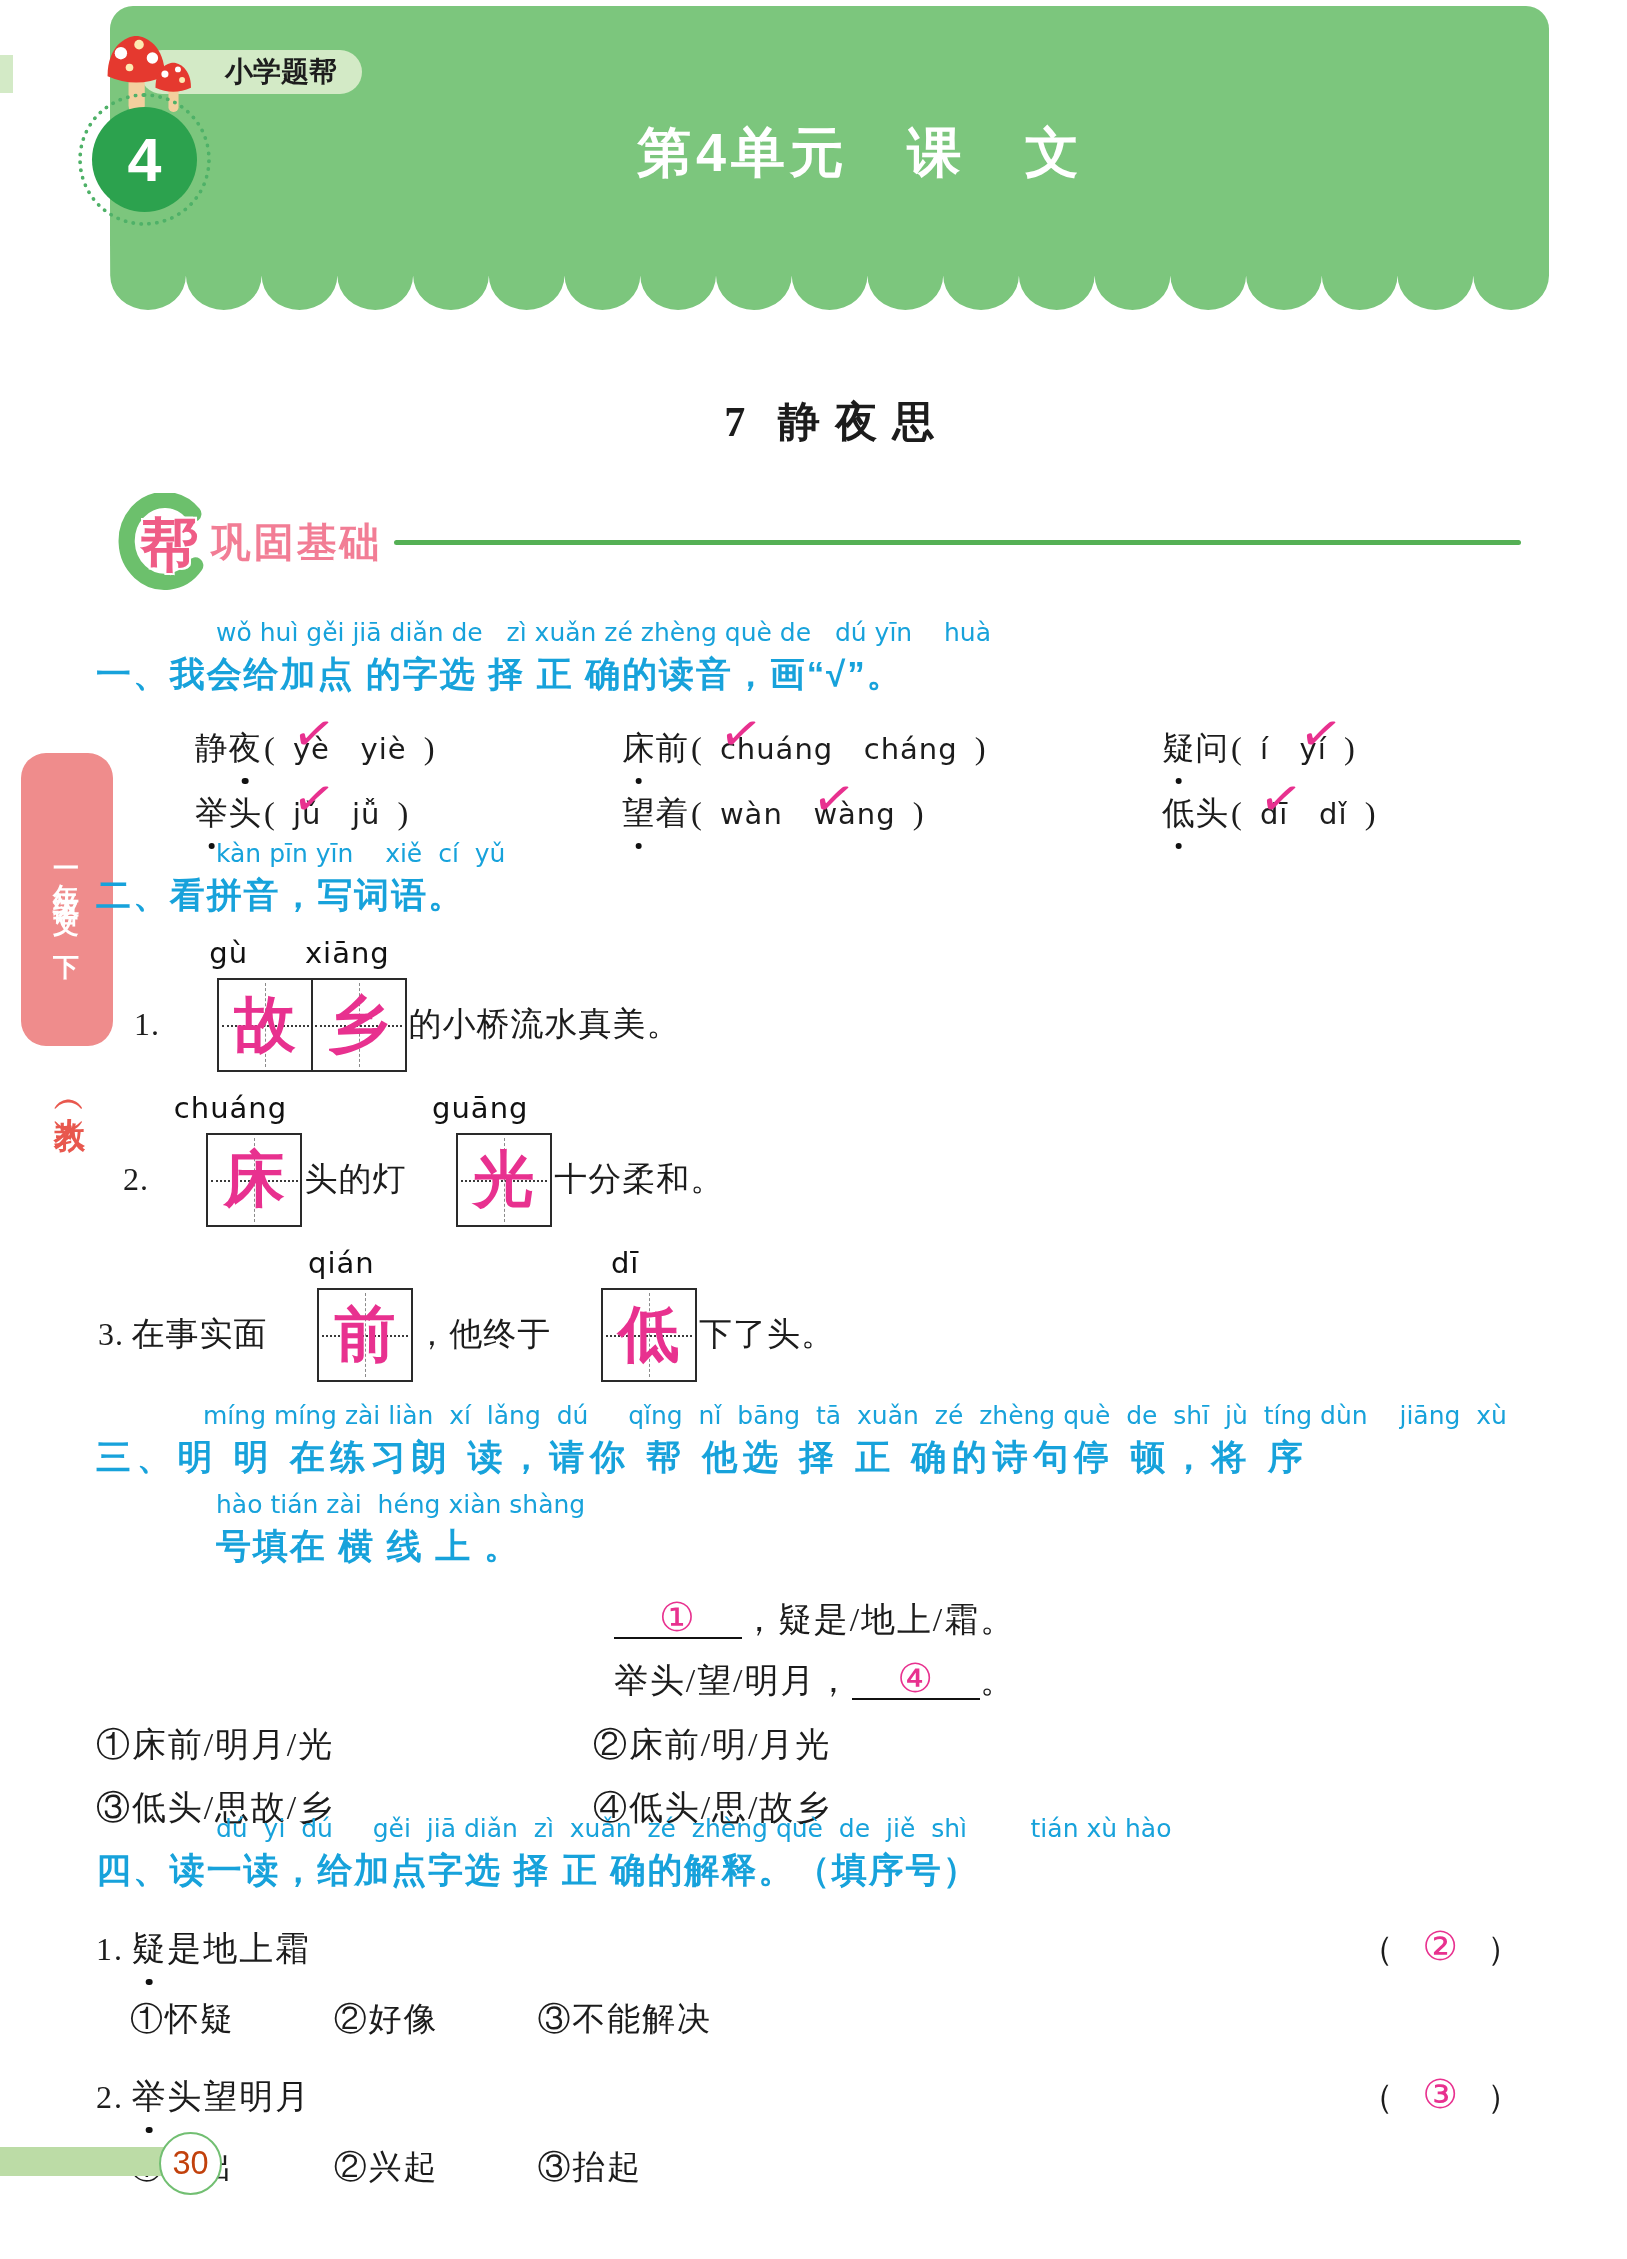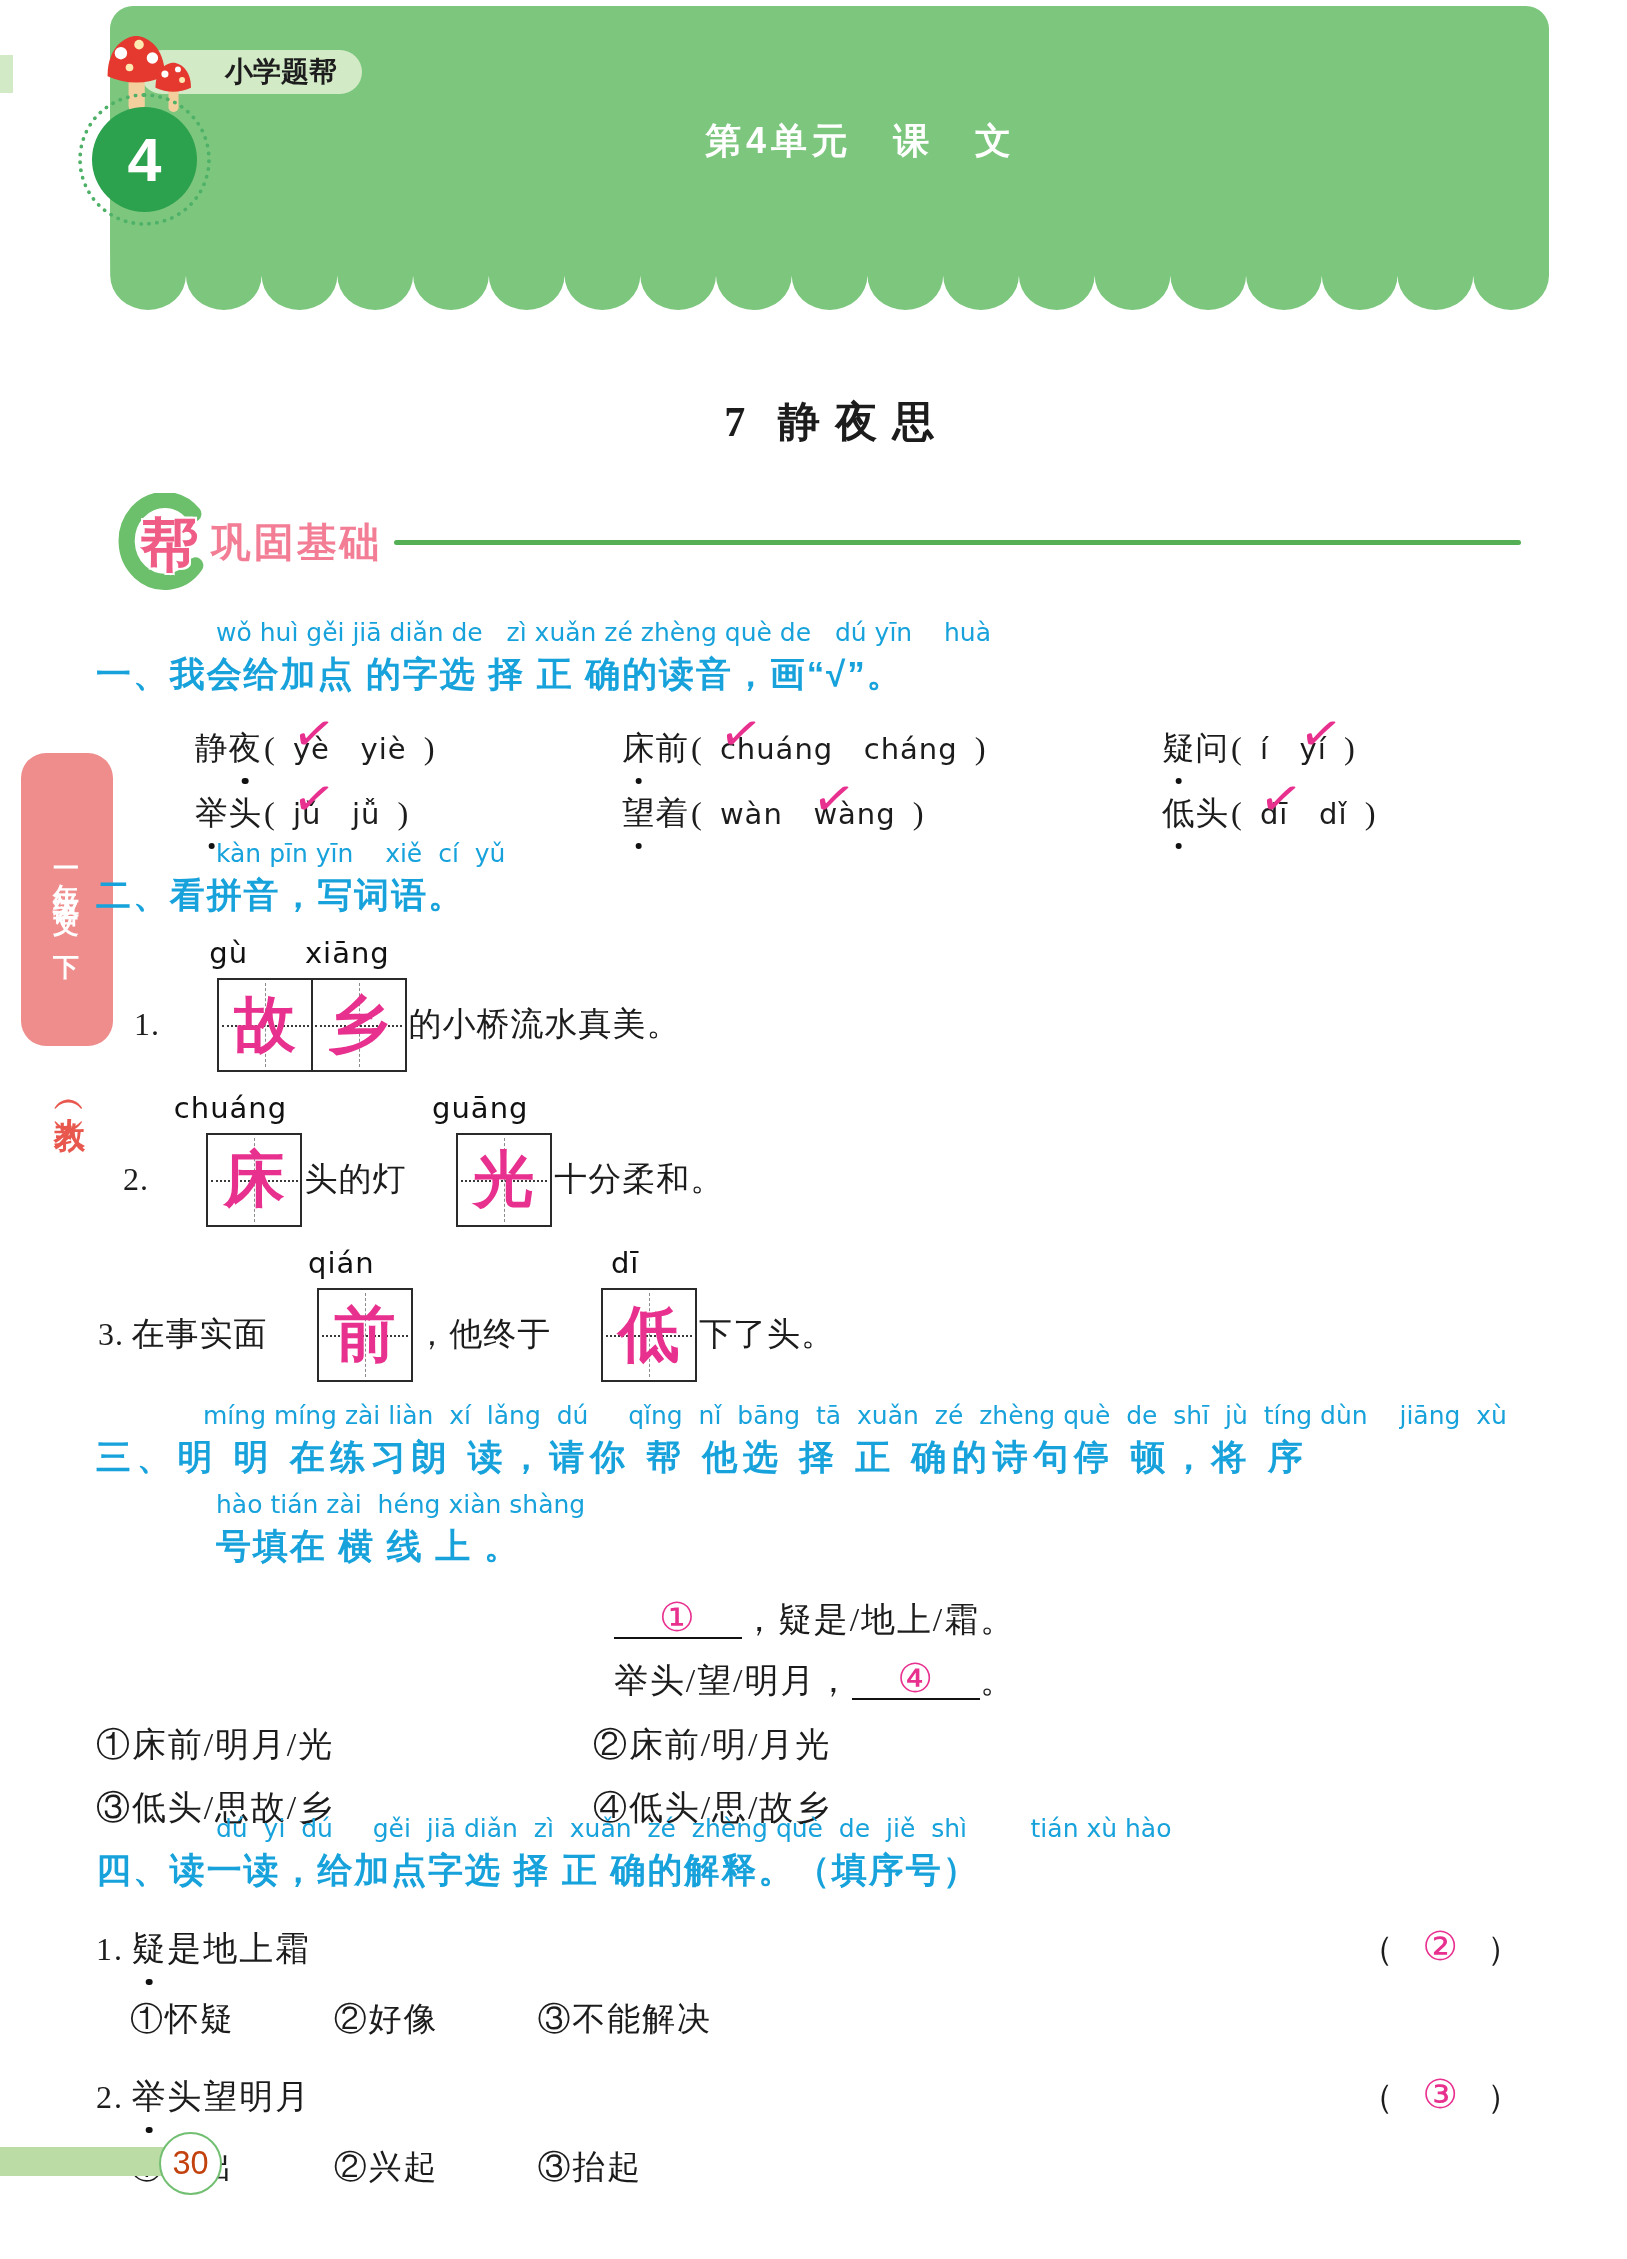--- a/index.html
+++ b/index.html
@@ -15,21 +15,21 @@
               border-radius:22px;display:flex;align-items:center;justify-content:flex-end;
               padding-right:25px;box-sizing:border-box;}
   .brand-label{font-family:"Liberation Sans",sans-serif;font-weight:700;font-size:28px;color:#1d1d1d;}
   .mushrooms{position:absolute;left:98px;top:31px;width:105px;height:96px;}
   .unit-badge-wrap{position:absolute;left:92px;top:107px;width:105px;height:105px;}
   .unit-badge-ring{position:absolute;inset:-14.3px;border:4.8px dotted #4fb168;border-radius:50%;}
   .unit-badge{position:absolute;inset:0;background:#2ca24e;border-radius:50%;display:flex;
               align-items:center;justify-content:center;color:#fff;font-size:61px;font-weight:700;
               font-family:"Liberation Sans",sans-serif;}
   .unit-title{position:absolute;left:306px;top:117px;width:1109px;text-align:center;color:#ffffff;
-              font-size:36px;font-weight:700;font-family:"Liberation Sans",sans-serif;letter-spacing:4.8px;}
+              font-size:54px;font-weight:700;font-family:"Liberation Sans",sans-serif;letter-spacing:4.8px;}
 
   
   .lesson-title{position:absolute;left:46px;top:394px;width:1582px;text-align:center;
                 font-size:42px;font-weight:700;letter-spacing:3.8px;}
   .lesson-title .num{margin-right:29px;}
   .lesson-title .ttl{letter-spacing:15.3px;}
 
   
   .badge-row{position:absolute;left:113px;right:107px;top:493px;height:99px;display:flex;align-items:center;}
   .badge-c{position:relative;width:96px;height:99px;flex:0 0 auto;}

